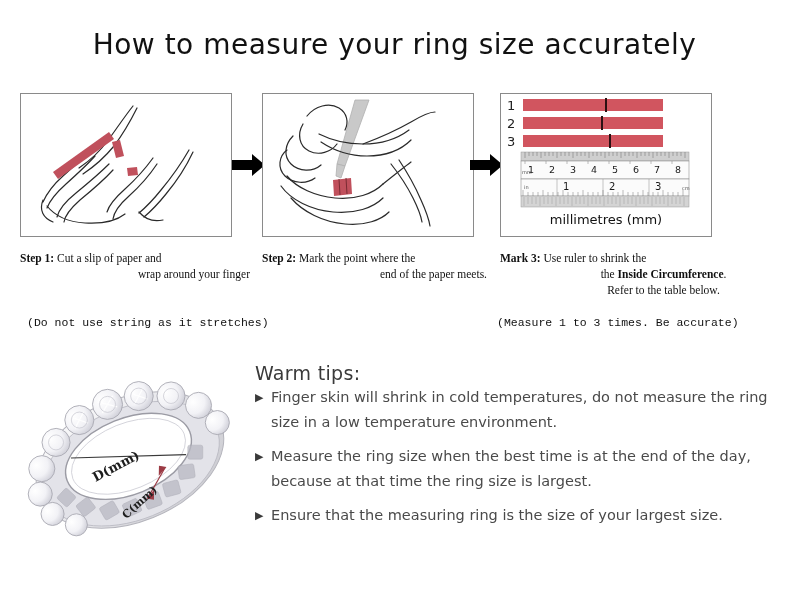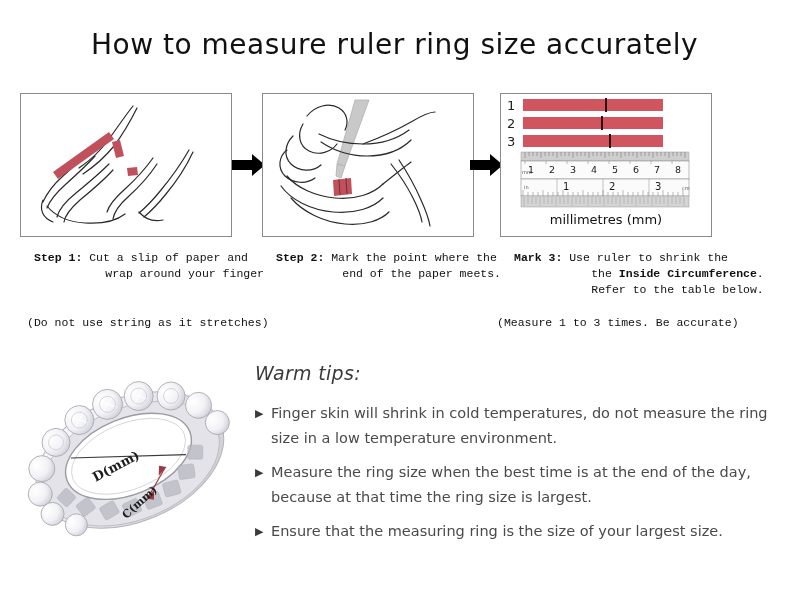--- a/index.html
+++ b/index.html
@@ -25,22 +25,22 @@
   #panel1{left:20px;}
   #panel2{left:262px;}
   #panel3{left:500px;}
 
   .arrow{position:absolute;top:152px;width:34px;height:26px;}
   #arrow1{left:232px;}
   #arrow2{left:470px;}
 
   
   .caption{
-    position:absolute;font-family:Liberation Mono, monospace;
-    font-size:11.5px;line-height:16px;color:#111;margin-left:14px;
+    position:absolute;font-family:Liberation Serif, serif;
+    font-size:11.5px;line-height:16px;color:#111;
   }
   #cap1{left:20px;top:250px;width:230px;}
   #cap2{left:262px;top:250px;width:225px;}
   #cap3{left:500px;top:250px;width:275px;}
   .caption b{font-weight:bold;}
   .cap-ind{padding-left:46px;display:block;text-align:right;}
   .cap-ind2{padding-left:52px;display:block;text-align:center;}
 
   .note{
     position:absolute;font-family:Liberation Mono, monospace;
@@ -49,37 +49,37 @@
   #note1{left:27px;top:316px;}
   #note3{left:497px;top:316px;}
 
   
   .ring-wrap{position:absolute;left:14px;top:352px;width:232px;height:216px;}
 
   
   .tips{position:absolute;left:255px;top:362px;width:520px;}
   .tips-head{
     font-family:"DejaVu Sans",sans-serif;
-    font-size:19px;color:#3a3a3a;margin-bottom:17px;letter-spacing:.3px;font-style:italic;
+    font-size:19px;color:#3a3a3a;margin-bottom:1px;letter-spacing:.3px;
   }
   .tip{
     display:flex;align-items:flex-start;margin-bottom:9px;
     font-family:"DejaVu Sans",sans-serif;font-size:14.5px;line-height:25px;color:#4a4a4a;
   }
   .tip .bullet{
     flex:0 0 auto;width:16px;font-size:11px;line-height:25px;color:#3a3a3a;
   }
   .tip .tiptext{flex:1 1 auto;}
 </style>
 </head>
 <body>
 
 <div class="page">
 
-  <div class="title">How to measure ruler ring size accurately</div>
+  <div class="title">How to measure your ring size accurately</div>
 
   <div class="panel" id="panel1">
     <svg width="210" height="142" viewBox="0 0 210 142">
       <g fill="none" stroke="#2a2a2a" stroke-width="1.2" stroke-linecap="round">
         <path d="M112 12 C104 22 96 34 88 45 C80 56 70 66 58 74"></path>
         <path d="M116 14 C110 26 102 40 93 52 C84 63 74 72 62 80"></path>
         <path d="M70 56 C62 64 52 73 42 82 C33 90 26 99 22 108"></path>
         <path d="M74 62 C66 71 55 81 45 90 C36 98 29 106 26 114"></path>
         <path d="M88 70 C78 80 66 90 55 99 C45 107 38 115 36 123"></path>
         <path d="M92 76 C82 87 70 97 59 106 C50 114 44 121 43 128"></path>

